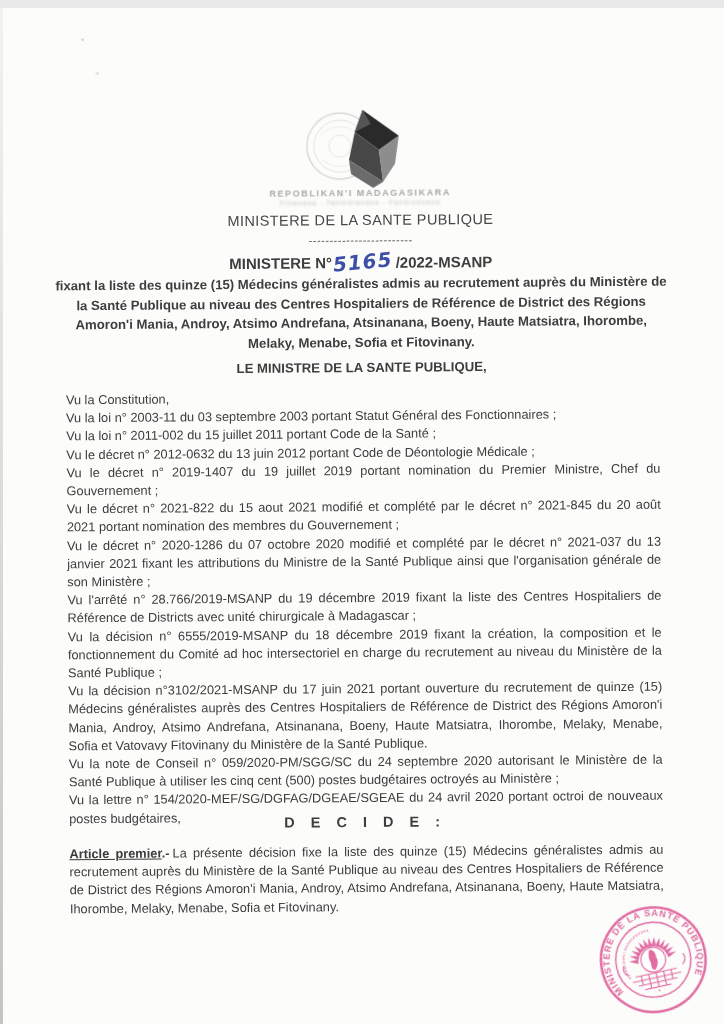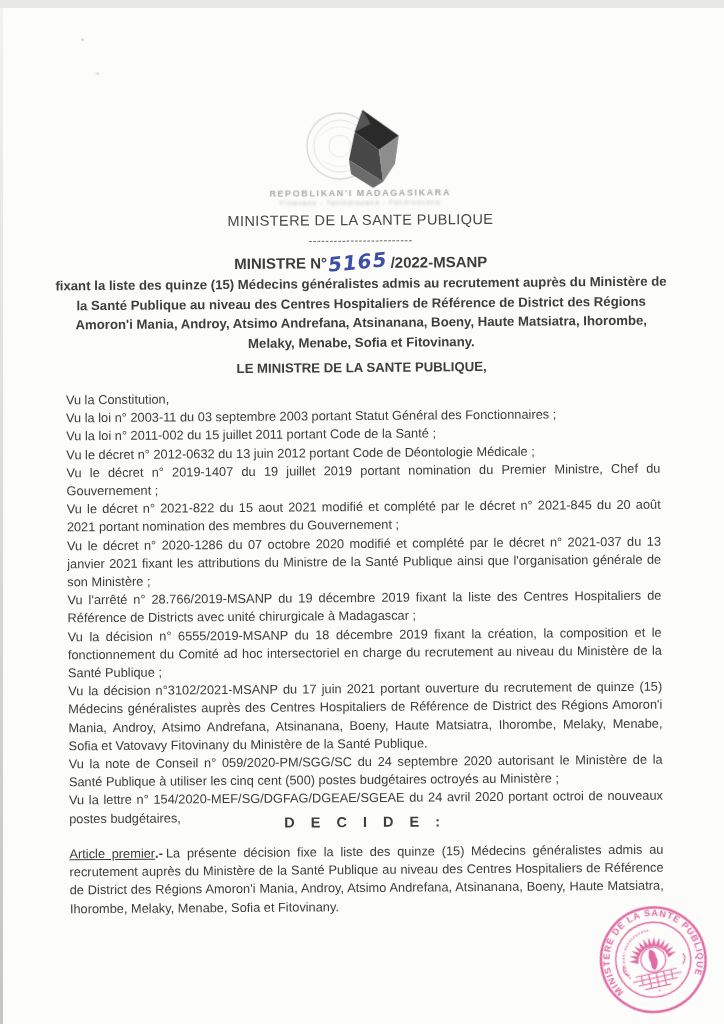--- a/index.html
+++ b/index.html
@@ -63,21 +63,21 @@
     margin:0;font-size:12.8px;line-height:18.2px;text-align:justify;color:#3c3c3c;
   }
   .decide{
     position:absolute;left:0;top:806px;width:724px;text-align:center;
     font-size:14.5px;font-weight:bold;letter-spacing:6px;color:#3e3e3e;
   }
   .article{
     position:absolute;left:66px;top:835px;width:594px;margin:0;
     font-size:12.8px;line-height:18.2px;text-align:justify;color:#3c3c3c;
   }
-  .article-label{font-weight:normal;text-decoration:underline;}
+  .article-label{font-weight:bold;text-decoration:underline;}
   .article-sep{font-weight:bold;margin-right:3px;}
 
   
   .stamp{
     position:absolute;left:592px;top:897px;width:114px;height:114px;
     transform:rotate(-12deg);opacity:.88;mix-blend-mode:multiply;filter:blur(.2px);
   }
   .stamp svg{width:100%;height:100%;}
   .ring-text{font-family:"Liberation Sans",sans-serif;font-size:9.6px;font-weight:bold;fill:#dd5795;}
   .inner-ring-text{font-family:"Liberation Sans",sans-serif;font-size:3.4px;font-weight:bold;fill:#dd5795;letter-spacing:.4px;}
@@ -112,21 +112,21 @@
         </g>
       </svg>
       <div class="emblem-country">REPOBLIKAN'I MADAGASIKARA</div>
       <div class="emblem-motto">Fitiavana - Tanindrazana - Fandrosoana</div>
     </div>
 
     <div class="ministry">MINISTERE DE LA SANTE PUBLIQUE</div>
     <div class="dashes">-------------------------</div>
 
     <div class="decision-line">
-      <span>MINISTRE N°</span><span class="handwritten">5165</span><span>/2022-MSANP</span>
+      <span>MINISTERE N°</span><span class="handwritten">5165</span><span>/2022-MSANP</span>
     </div>
 
     <p class="subject">fixant la liste des quinze (15) Médecins généralistes admis au recrutement auprès du Ministère de la Santé Publique au niveau des Centres Hospitaliers de Référence de District des Régions Amoron'i Mania, Androy, Atsimo Andrefana, Atsinanana, Boeny, Haute Matsiatra, Ihorombe, Melaky, Menabe, Sofia et Fitovinany.</p>
 
     <div class="minister-line">LE MINISTRE DE LA SANTE PUBLIQUE,</div>
 
     <div class="visas">
       <p>Vu la Constitution,</p>
       <p>Vu la loi n° 2003-11 du 03 septembre 2003 portant Statut Général des Fonctionnaires ;</p>
       <p>Vu la loi n° 2011-002 du 15 juillet 2011 portant Code de la Santé ;</p>

